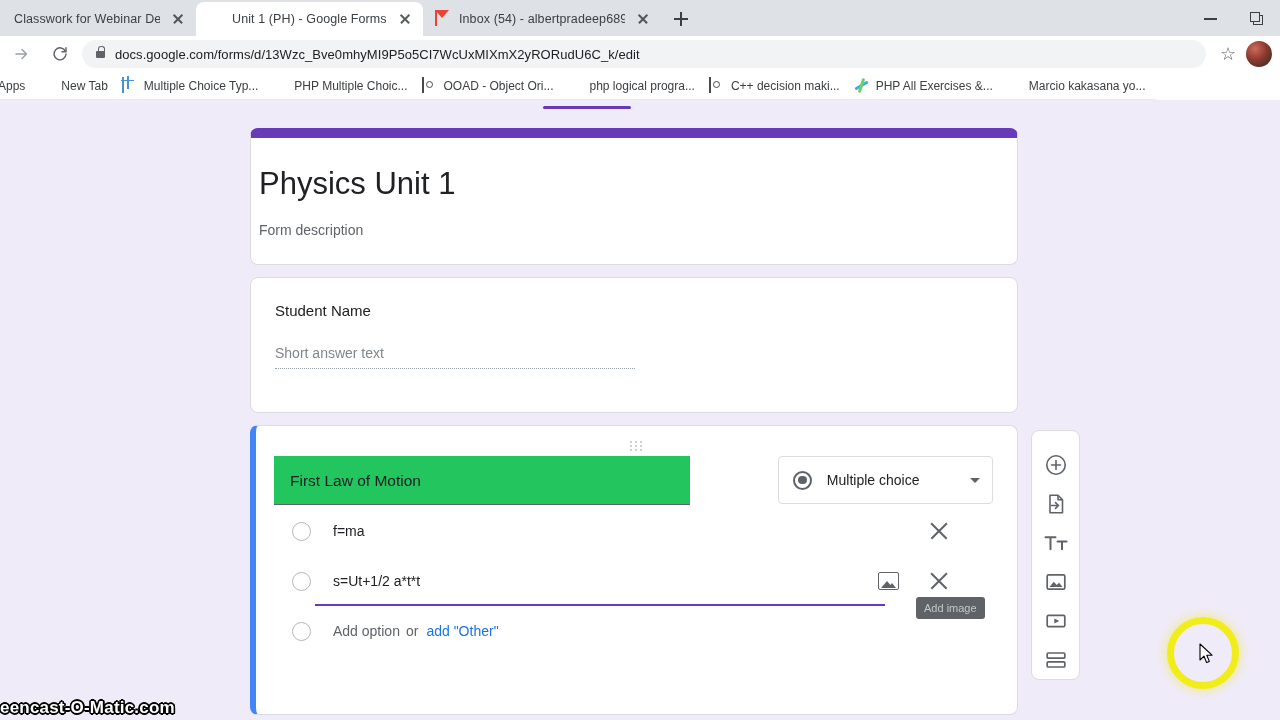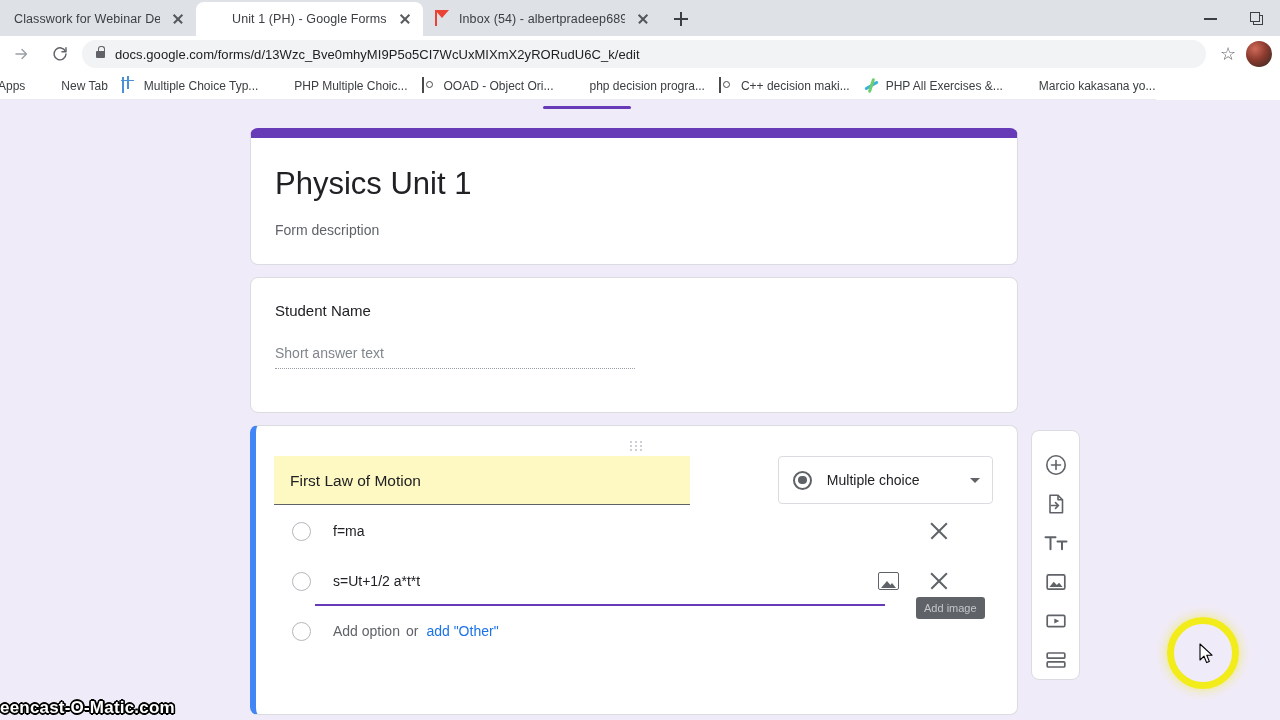--- a/index.html
+++ b/index.html
@@ -197,21 +197,21 @@
     background: #673ab7; border-radius: 2px;
   }
   .forms-col {
     position: absolute; left: 250px; top: 28px; width: 768px;
   }
 
   .card {
     background: #ffffff; border: 1px solid #dadce0; border-radius: 8px;
     margin-bottom: 12px; position: relative;
   }
-  .header-card { border-top: 10px solid #673ab7; padding: 26px 24px 26px 24px; }
+  .header-card { border-top: 10px solid #673ab7; padding: 26px 24px 26px 8px; }
   .form-title {
     font-size: 31px; color: #202124; font-weight: 400; line-height: 40px;
     letter-spacing: 0; padding-bottom: 4px;
   }
   .form-desc {
     font-size: 14px; color: #5f6368; margin-top: 14px;
   }
 
   .q-card { padding: 24px; }
   .q-label { font-size: 15px; color: #202124; }
@@ -235,21 +235,21 @@
   .dots { width: 16px; height: 10px; position: relative; }
   .dots i {
     position: absolute; width: 2px; height: 2px; border-radius: 50%; background: #bdc1c6;
   }
   .dots i:nth-child(1){left:1px;top:0}   .dots i:nth-child(2){left:6px;top:0}   .dots i:nth-child(3){left:11px;top:0}
   .dots i:nth-child(4){left:1px;top:4px} .dots i:nth-child(5){left:6px;top:4px} .dots i:nth-child(6){left:11px;top:4px}
   .dots i:nth-child(7){left:1px;top:8px} .dots i:nth-child(8){left:6px;top:8px} .dots i:nth-child(9){left:11px;top:8px}
 
   .q-top { display: flex; align-items: flex-start; padding-top: 30px; }
   .q-title-box {
-    width: 434px; background: #fef9c3; border-bottom: 1px solid #5f6368;
+    width: 434px; background: #22c55e; border-bottom: 1px solid #5f6368;
     padding: 16px 16px 14px 16px; font-size: 15.5px; color: #202124;
   }
   .q-type {
     margin-left: 88px; width: 224px; height: 48px;
     border: 1px solid #dadce0; border-radius: 4px;
     display: flex; align-items: center; padding: 0 12px 0 14px;
     background: #fff;
   }
   .radio-ico {
     width: 19px; height: 19px; border-radius: 50%;
@@ -415,21 +415,21 @@
     <div class="bm">
       <span class="bmico"><span class="ico-globe"></span></span>
       <span class="bmlabel">PHP Multiple Choic...</span>
     </div>
     <div class="bm">
       <span class="bmico"><span class="ico-diamond"></span></span>
       <span class="bmlabel">OOAD - Object Ori...</span>
     </div>
     <div class="bm">
       <span class="bmico"><span class="ico-php"></span></span>
-      <span class="bmlabel">php decision progra...</span>
+      <span class="bmlabel">php logical progra...</span>
     </div>
     <div class="bm">
       <span class="bmico"><span class="ico-diamond"></span></span>
       <span class="bmlabel">C++ decision maki...</span>
     </div>
     <div class="bm">
       <span class="bmico"><span class="ico-star4"></span></span>
       <span class="bmlabel">PHP All Exercises &amp;...</span>
     </div>
     <div class="bm">

